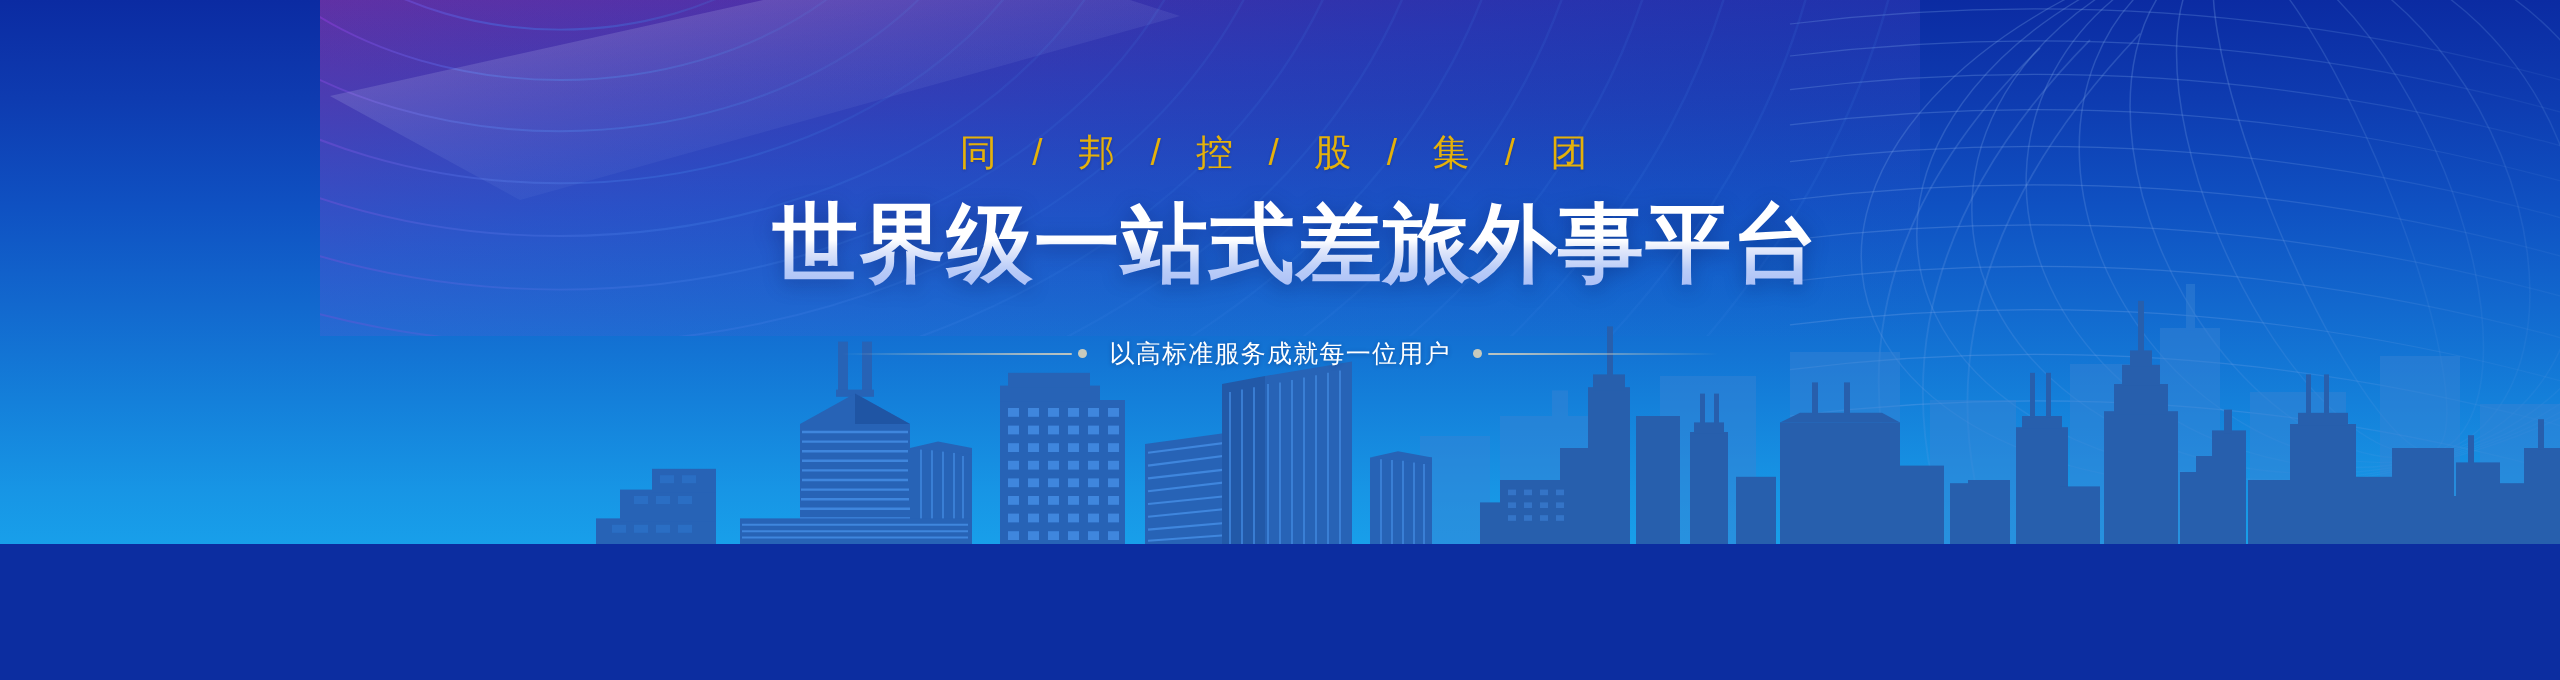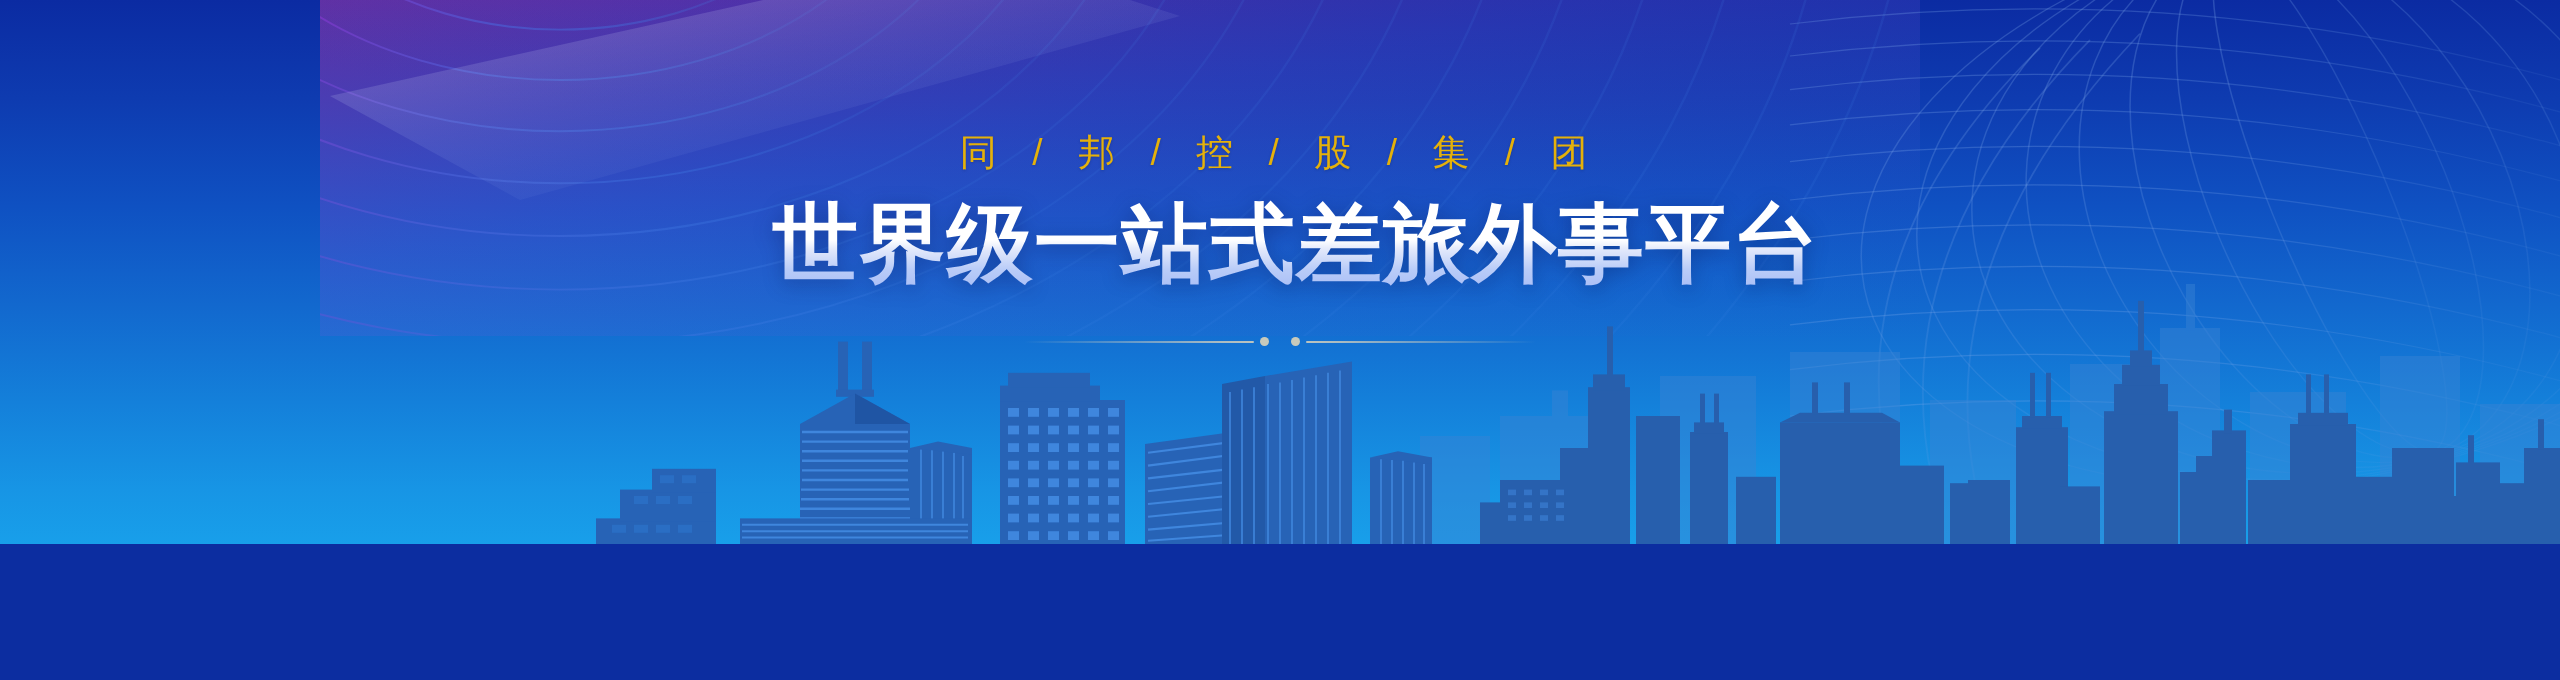--- a/index.html
+++ b/index.html
@@ -484,20 +484,21 @@
 
     <div class="brand-line">同 / 邦 / 控 / 股 / 集 / 团</div>
 
     <div class="headline">世界级一站式差旅外事平台</div>
 
     <div class="subtitle-row">
       <span class="deco-line left">
         <span class="bar"></span>
         <span class="dot"></span>
       </span>
+      <span class="sub-text">以高标准服务成就每一位用户</span>
       <span class="deco-line right">
         <span class="dot"></span>
         <span class="bar"></span>
       </span>
     </div>
 
   </div>
 </div>
 
 </body></html>

